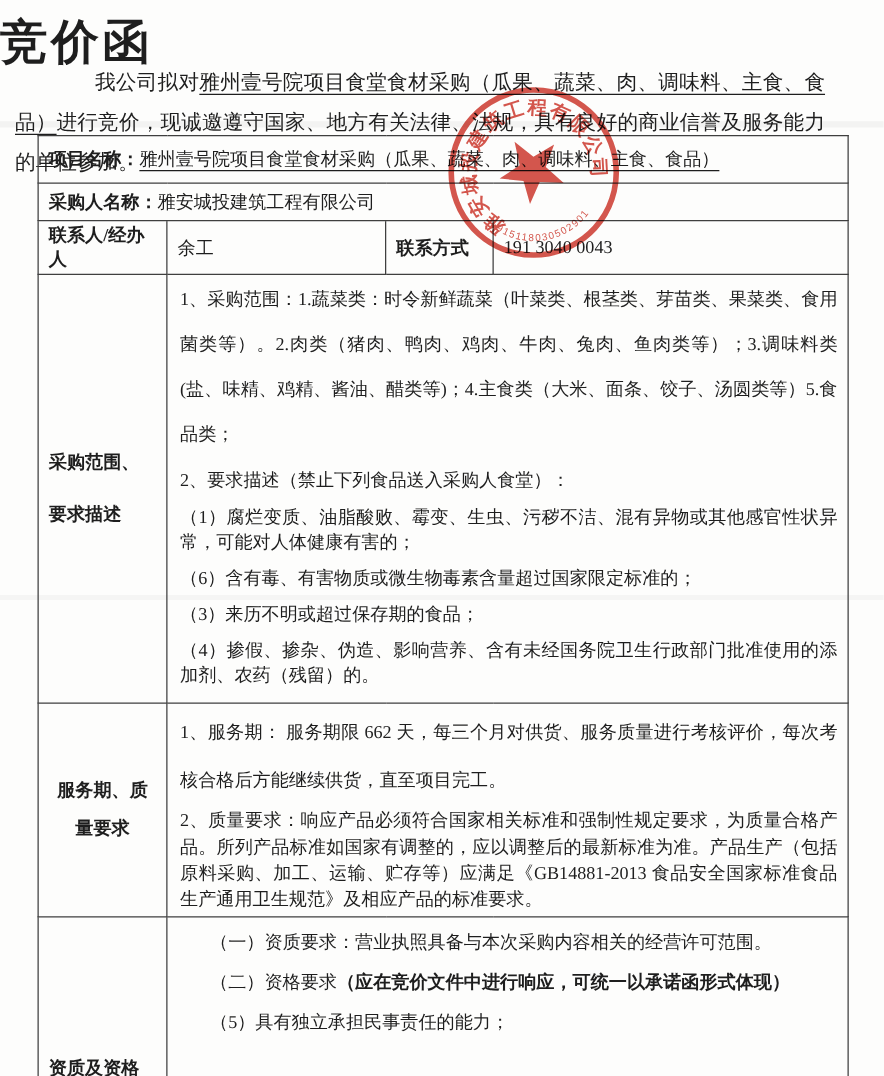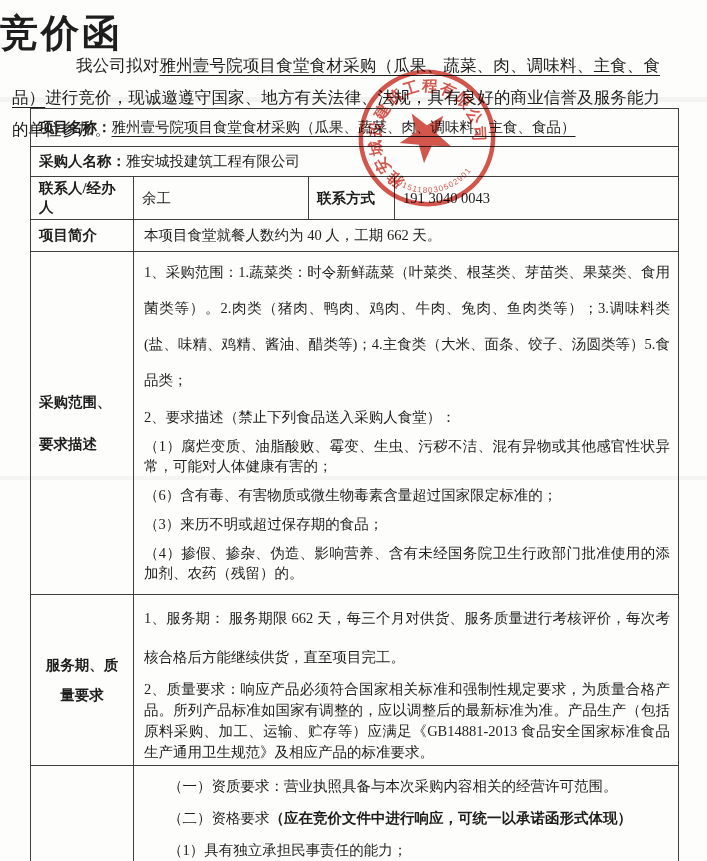--- a/index.html
+++ b/index.html
@@ -108,24 +108,20 @@
     <td colspan="4">
       <span class="bold">采购人名称：</span><span>雅安城投建筑工程有限公司</span>
     </td>
   </tr>
   <tr style="height:34px">
     <td class="lbl">联系人/经办人</td>
     <td>余工</td>
     <td class="lbl">联系方式</td>
     <td>191 3040 0043</td>
   </tr>
-  <tr style="height:32px">
-    <td class="lbl">项目简介</td>
-    <td colspan="3" class="cell-pad">本项目食堂就餐人数约为 40 人，工期 662 天。</td>
-  </tr>
   <tr style="height:233px">
     <td class="lbl lbl-top">采购范围、要求描述</td>
     <td colspan="3" class="cell-pad r5">
       <p class="wide">1、采购范围：1.蔬菜类：时令新鲜蔬菜（叶菜类、根茎类、芽苗类、果菜类、食用菌类等）。2.肉类（猪肉、鸭肉、鸡肉、牛肉、兔肉、鱼肉类等）；3.调味料类(盐、味精、鸡精、酱油、醋类等)；4.主食类（大米、面条、饺子、汤圆类等）5.食品类；</p>
       <p class="item">2、要求描述（禁止下列食品送入采购人食堂）：</p>
       <p class="item">（1）腐烂变质、油脂酸败、霉变、生虫、污秽不洁、混有异物或其他感官性状异常，可能对人体健康有害的；</p>
       <p class="item">（6）含有毒、有害物质或微生物毒素含量超过国家限定标准的；</p>
       <p class="item">（3）来历不明或超过保存期的食品；</p>
       <p class="item">（4）掺假、掺杂、伪造、影响营养、含有未经国务院卫生行政部门批准使用的添加剂、农药（残留）的。</p>
     </td>
@@ -135,21 +131,21 @@
     <td colspan="3" class="cell-pad r6">
       <p class="para1">1、服务期： 服务期限 662 天，每三个月对供货、服务质量进行考核评价，每次考核合格后方能继续供货，直至项目完工。</p>
       <p class="para2">2、质量要求：响应产品必须符合国家相关标准和强制性规定要求，为质量合格产品。所列产品标准如国家有调整的，应以调整后的最新标准为准。产品生产（包括原料采购、加工、运输、贮存等）应满足《GB14881-2013 食品安全国家标准食品生产通用卫生规范》及相应产品的标准要求。</p>
     </td>
   </tr>
   <tr style="height:260px">
     <td class="lbl">资质及资格要求</td>
     <td colspan="3" class="r7-cell">
       <p>（一）资质要求：营业执照具备与本次采购内容相关的经营许可范围。</p>
       <p><span>（二）资格要求</span><span class="bold">（应在竞价文件中进行响应，可统一以承诺函形式体现）</span></p>
-      <p>（1）具有独立承担民事责任的能力；</p>
+      <p>（5）具有独立承担民事责任的能力；</p>
 
     </td>
   </tr>
 </tbody>
   </table>
 
 <div class="stamp">
   <svg viewBox="0 0 150 150" xmlns="http://www.w3.org/2000/svg">
     <defs>
       <path id="nameArc" d="M 34.3 98.5 A 47 47 0 1 1 115.7 98.5" fill="none"></path>

